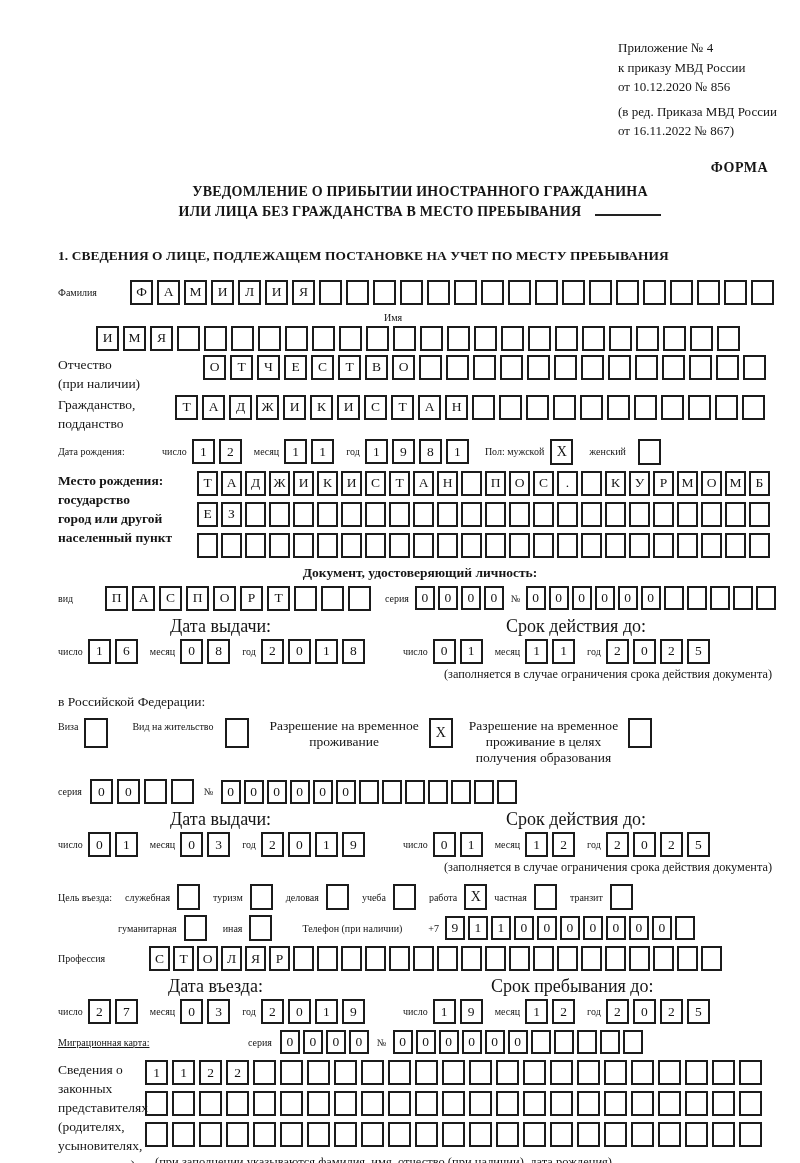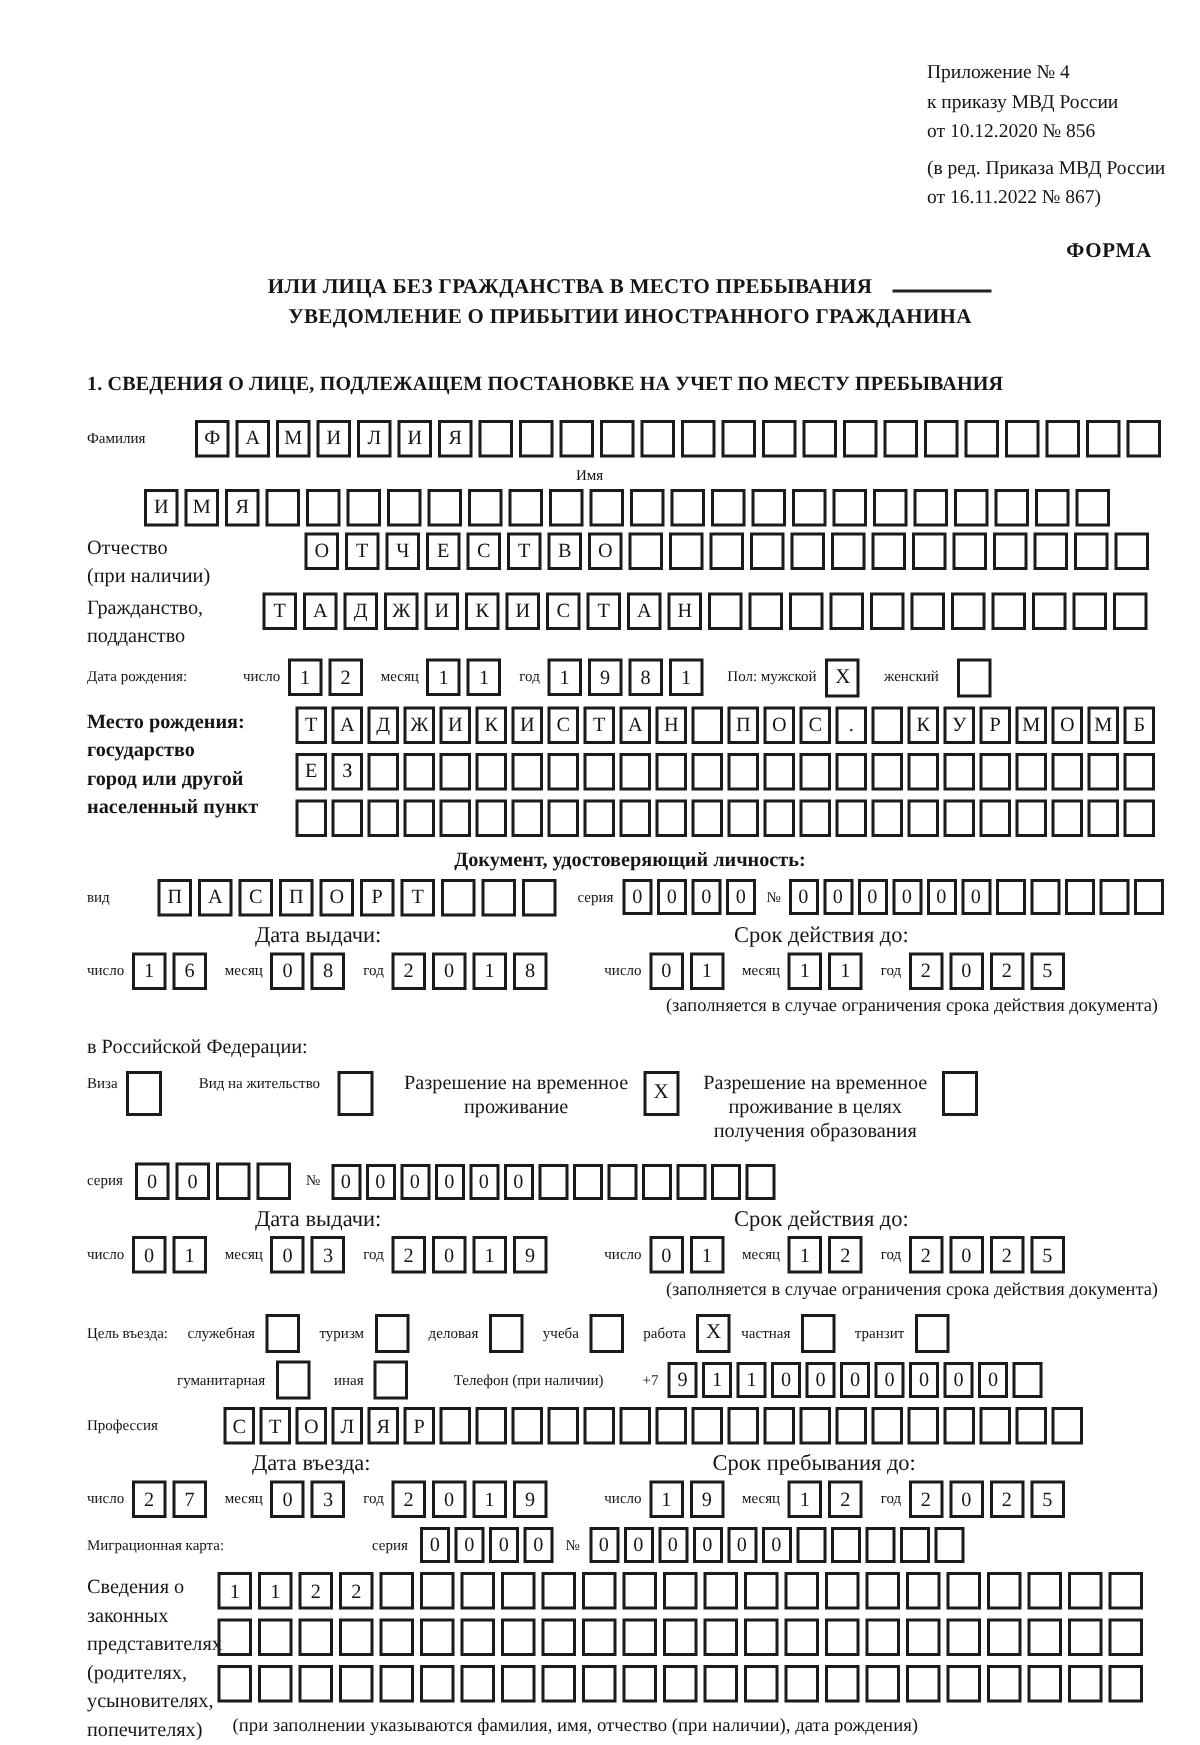--- a/index.html
+++ b/index.html
@@ -18,27 +18,27 @@
   .lblk{font-size:13.5px;flex:none;line-height:19px;}
   .cells{display:flex;flex:none;}
   .cell{box-sizing:border-box;flex:none;width:23px;height:25px;border:2px solid #1b1b1b;margin-right:4px;
         display:flex;align-items:center;justify-content:center;font-size:13.5px;}
   .sm .cell{width:21px;margin-right:3px;}
   .xs .cell{width:20px;margin-right:3px;height:24px;}
   .cb{box-sizing:border-box;flex:none;width:24px;height:30px;border:2px solid #1b1b1b;
       display:flex;align-items:center;justify-content:center;font-size:14px;}
   .cb.sq{height:26px;width:23px;}
   .w72{width:72px;}  .w145{width:145px;} .w117{width:117px;} .w104{width:104px;}
-  .w139{width:139px;font-weight:bold;} .w47{width:47px;} .w91{width:91px;} .w87{width:87px;} .w150{width:150px;}
+  .w139{width:139px;font-weight:bold;} .w47{width:47px;} .w91{width:91px;} .w87{width:87px;} .w150{width:150px;text-decoration:underline;}
   .r-fam{margin-top:16px;} .r-im{margin-top:4px;flex-direction:column;} .r-ot{margin-top:4px;} .r-gr{margin-top:2px;}
   .r-bd{margin-top:6px;} .r-bp{margin-top:6px;}
   .stack > .cells{margin-bottom:6px;}
   .doc-h{text-align:center;font-weight:bold;font-size:13.5px;margin-top:1px;}
   .r-vid{margin-top:5px;}
-  .dates-hdr{display:flex;font-size:15px;margin-top:5px;}
+  .dates-hdr{display:flex;font-size:18px;margin-top:5px;}
   .r-dates{display:flex;align-items:center;margin-top:2px;}
   .dg{display:flex;align-items:center;}
   .dg .lbl{margin-right:5px;}
   .dg .cells{margin-right:8px;}
   .note-r{text-align:right;font-size:12.3px;margin-top:3px;padding-right:10px;}
   .intro{font-size:13.5px;margin-top:9px;line-height:1.6;}
   .r-visa{margin-top:6px;}
   .vt{text-align:center;font-size:13.5px;line-height:16px;}
   .r-se2{margin-top:13px;}
   .r-purp{margin-top:9px;}
@@ -61,24 +61,24 @@
     <div>к приказу МВД России</div>
     <div>от 10.12.2020 № 856</div>
     <div class="gap">(в ред. Приказа МВД России</div>
     <div>от 16.11.2022 № 867)</div>
     <div class="forma">ФОРМА</div>
   </div>
 
   <div class="content">
 
     <div class="title">
+      <div>УВЕДОМЛЕНИЕ О ПРИБЫТИИ ИНОСТРАННОГО ГРАЖДАНИНА</div>
       <div>
         <span>ИЛИ ЛИЦА БЕЗ ГРАЖДАНСТВА В МЕСТО ПРЕБЫВАНИЯ</span><span class="uline"></span>
       </div>
-      <div>УВЕДОМЛЕНИЕ О ПРИБЫТИИ ИНОСТРАННОГО ГРАЖДАНИНА</div>
     </div>
 
     <div class="sec1">1. СВЕДЕНИЯ О ЛИЦЕ, ПОДЛЕЖАЩЕМ ПОСТАНОВКЕ НА УЧЕТ ПО МЕСТУ ПРЕБЫВАНИЯ</div>
 
     <div class="row r-fam">
       <span class="lbl w72">Фамилия</span>
       <span class="cells">
           <span class="cell">Ф</span>
           <span class="cell">А</span>
           <span class="cell">М</span>

